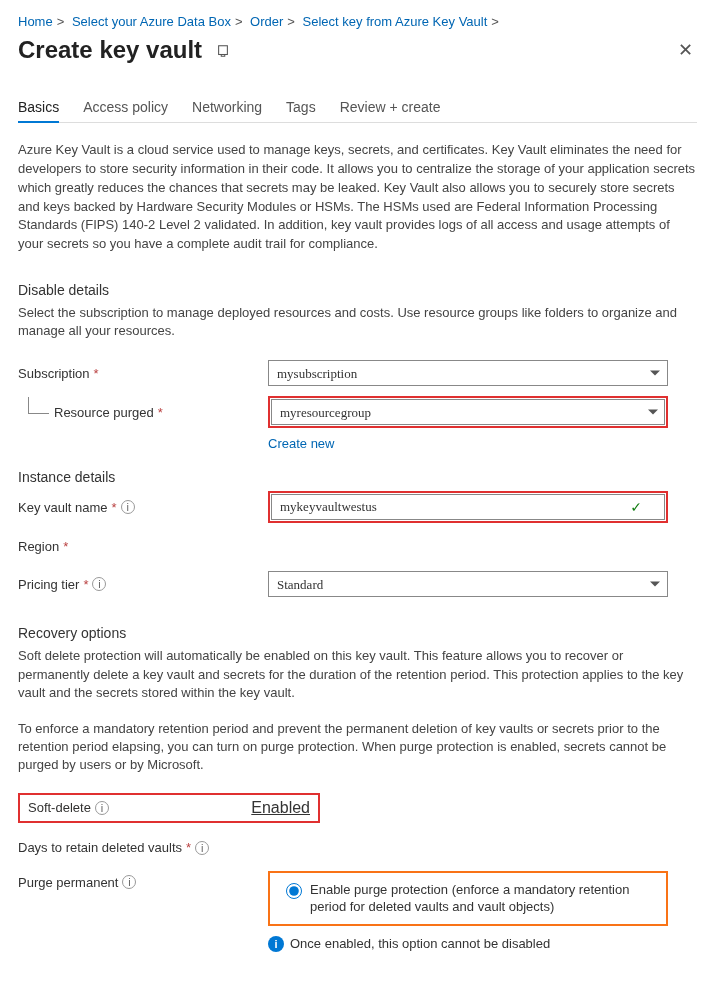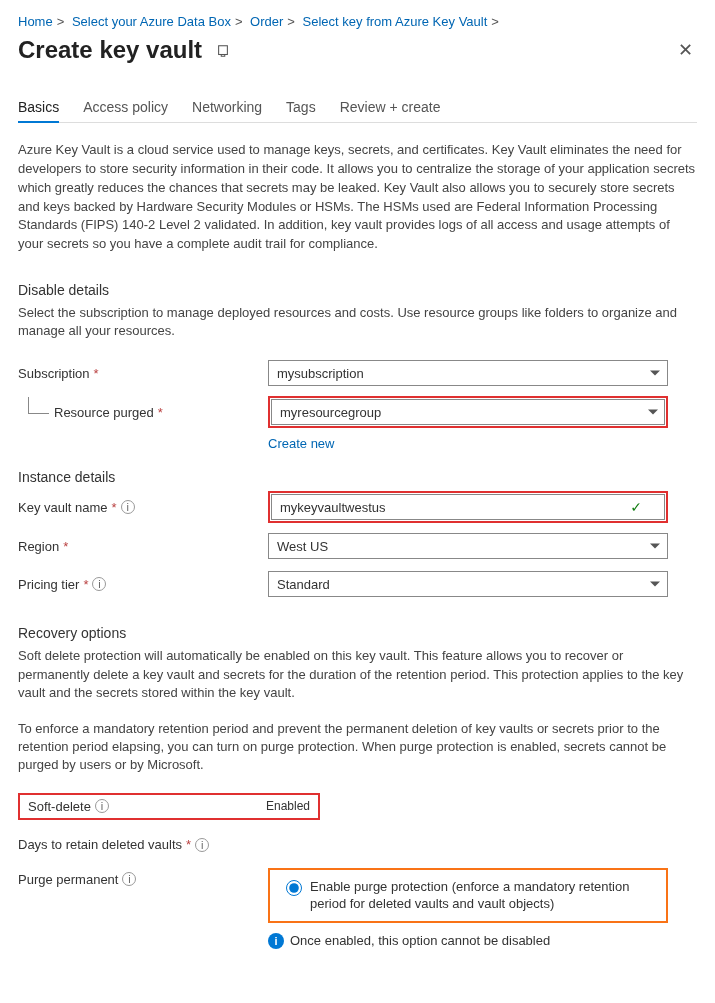--- a/index.html
+++ b/index.html
@@ -28,34 +28,34 @@
   .form-row { display: flex; align-items: center; margin-bottom: 8px; min-height: 30px; }
   .form-row .label { width: 250px; font-size: 13px; color: #333; display: flex; align-items: center; gap: 4px; }
   .form-row .label.indent { padding-left: 36px; position: relative; }
   .form-row .label.indent::before { content: ""; position: absolute; left: 10px; top: -8px; width: 20px; height: 16px; border-left: 1px solid #888; border-bottom: 1px solid #888; }
   .req { color: #b94040; }
   .info-icon { display: inline-block; width: 14px; height: 14px; font-size: 11px; color: #666; border: 1px solid #999; border-radius: 50%; text-align: center; line-height: 12px; cursor: pointer; }
   .control { flex: 1; max-width: 400px; position: relative; }
   select, input[type="text"] {
     width: 100%; height: 26px; font-size: 13px; padding: 2px 28px 2px 8px;
     border: 1px solid #888; background: #fff; color: #333;
-    font-family: Liberation Sans, sans-serif; appearance: none;
+    font-family: Liberation Serif, serif; appearance: none;
   }
   .select-wrap { position: relative; }
   .select-wrap::after {
     content: ""; position: absolute; right: 8px; top: 50%; width: 0; height: 0;
     border-left: 5px solid transparent; border-right: 5px solid transparent;
     border-top: 5px solid #555; transform: translateY(-50%); pointer-events: none;
   }
   .hl-red { border: 2px solid #e03030 !important; }
   .control.hl-red { padding: 1px; border: 2px solid #e03030; }
   .control.hl-red select, .control.hl-red input { border-color: #888; }
   .create-new { font-size: 13px; color: #0066b3; margin-left: 250px; margin-top: 2px; margin-bottom: 14px; cursor: pointer; }
   .valid-check { position: absolute; right: 24px; top: 50%; transform: translateY(-50%); color: #107c10; font-size: 14px; }
-  .static-val { font-size: 12px; color: #333; }
+  .static-val { font-size: 16px; color: #333; text-decoration: underline; }
   .radio-row { display: flex; align-items: flex-start; gap: 8px; padding: 4px 0; }
   .radio-row input[type="radio"] { width: 16px; height: 16px; margin: 2px 0 0 0; accent-color: #0078d4; }
   .radio-row label { font-size: 13px; color: #333; line-height: 1.35; flex: 1; }
   .info-line { display: flex; align-items: center; gap: 6px; font-size: 13px; color: #333; margin-top: 10px; margin-left: 0; }
   .info-line .blue-info { width: 16px; height: 16px; border-radius: 50%; background: #0078d4; color: #fff; font-size: 11px; font-weight: bold; text-align: center; line-height: 16px; }
   .softdelete-row { display: inline-flex; align-items: center; gap: 92px; border: 2px solid #e03030; padding: 4px 8px; margin-bottom: 10px; width: 302px; justify-content: space-between; }
   .purge-box { border: 2px solid #f97316; padding: 4px 16px; }
 </style>
 </head>
 <body>
@@ -137,25 +137,20 @@
   <div class="control hl-red">
     <input type="text" value="mykeyvaultwestus" style="">
     <span class="valid-check">✓</span>
   </div>
 </div>
 
 <div class="form-row">
   <div class="label">
     <span>Region</span>
       <span class="req">*</span>
-  </div>
-  <div class="control select-wrap">
-    <select>
-      <option>West US</option>
-    </select>
   </div>
 </div>
 
 <div class="form-row">
   <div class="label">
     <span>Pricing tier</span>
       <span class="req">*</span>
     <span class="info-icon">i</span>
   </div>
   <div class="control select-wrap">

